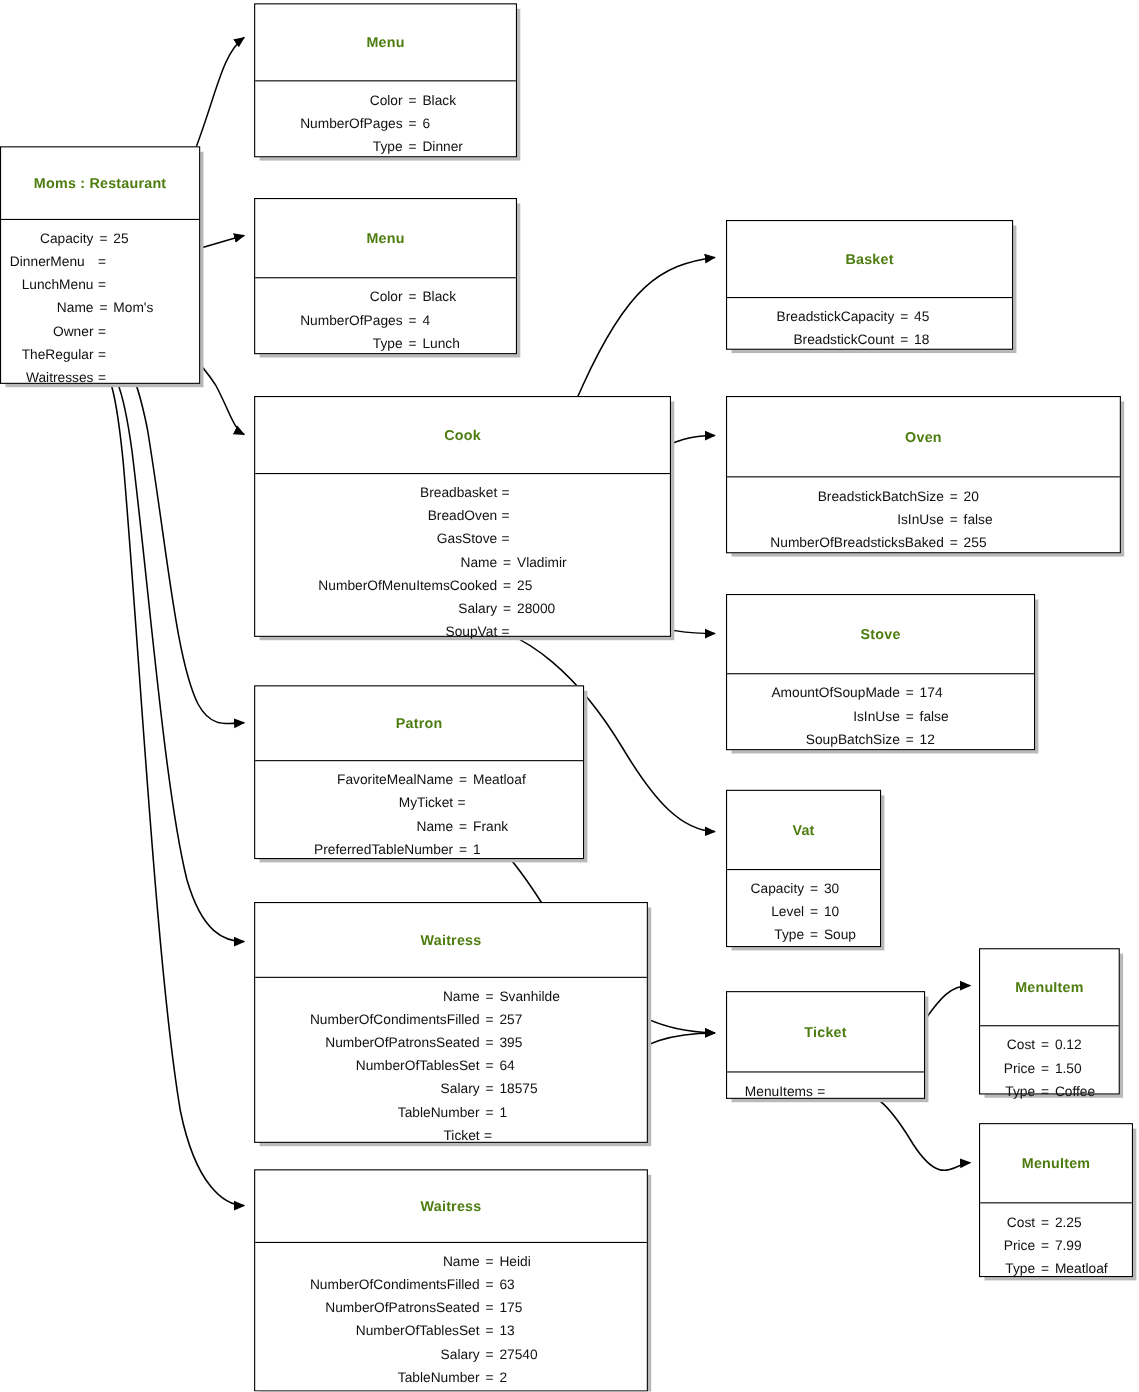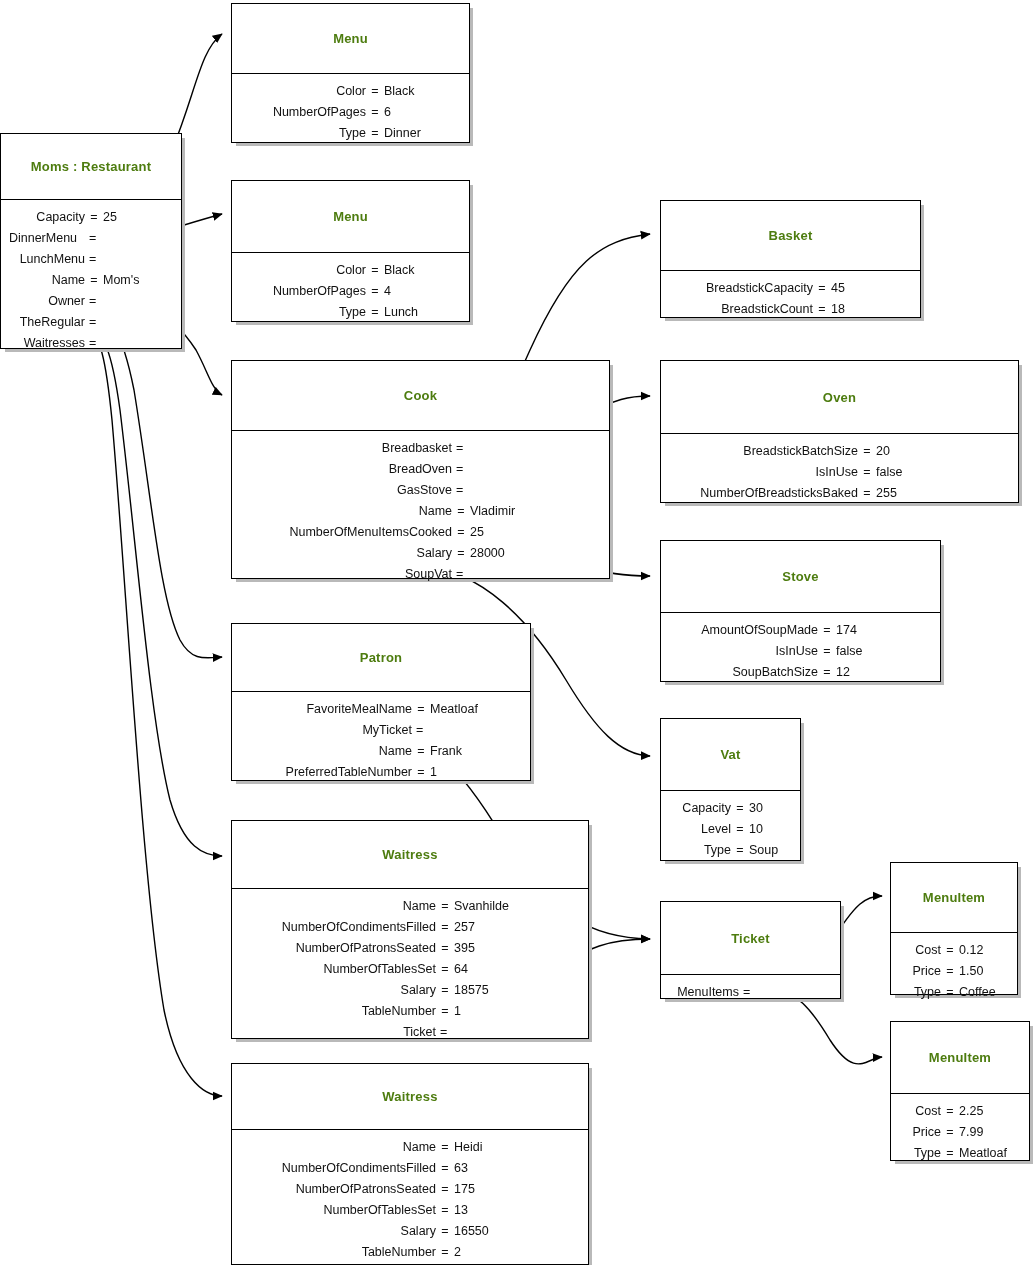--- a/index.html
+++ b/index.html
@@ -405,21 +405,21 @@
             <span class="aval">175</span>
           </div>
           <div class="attr">
             <span class="aname" style="width: 204px;">NumberOfTablesSet</span>
             <span class="aeq">=</span>
             <span class="aval">13</span>
           </div>
           <div class="attr">
             <span class="aname" style="width: 204px;">Salary</span>
             <span class="aeq">=</span>
-            <span class="aval">16550</span>
+            <span class="aval">27540</span>
           </div>
           <div class="attr">
             <span class="aname" style="width: 204px;">TableNumber</span>
             <span class="aeq">=</span>
             <span class="aval">2</span>
           </div>
         </div>
       </div>
     </div>
 </div>

